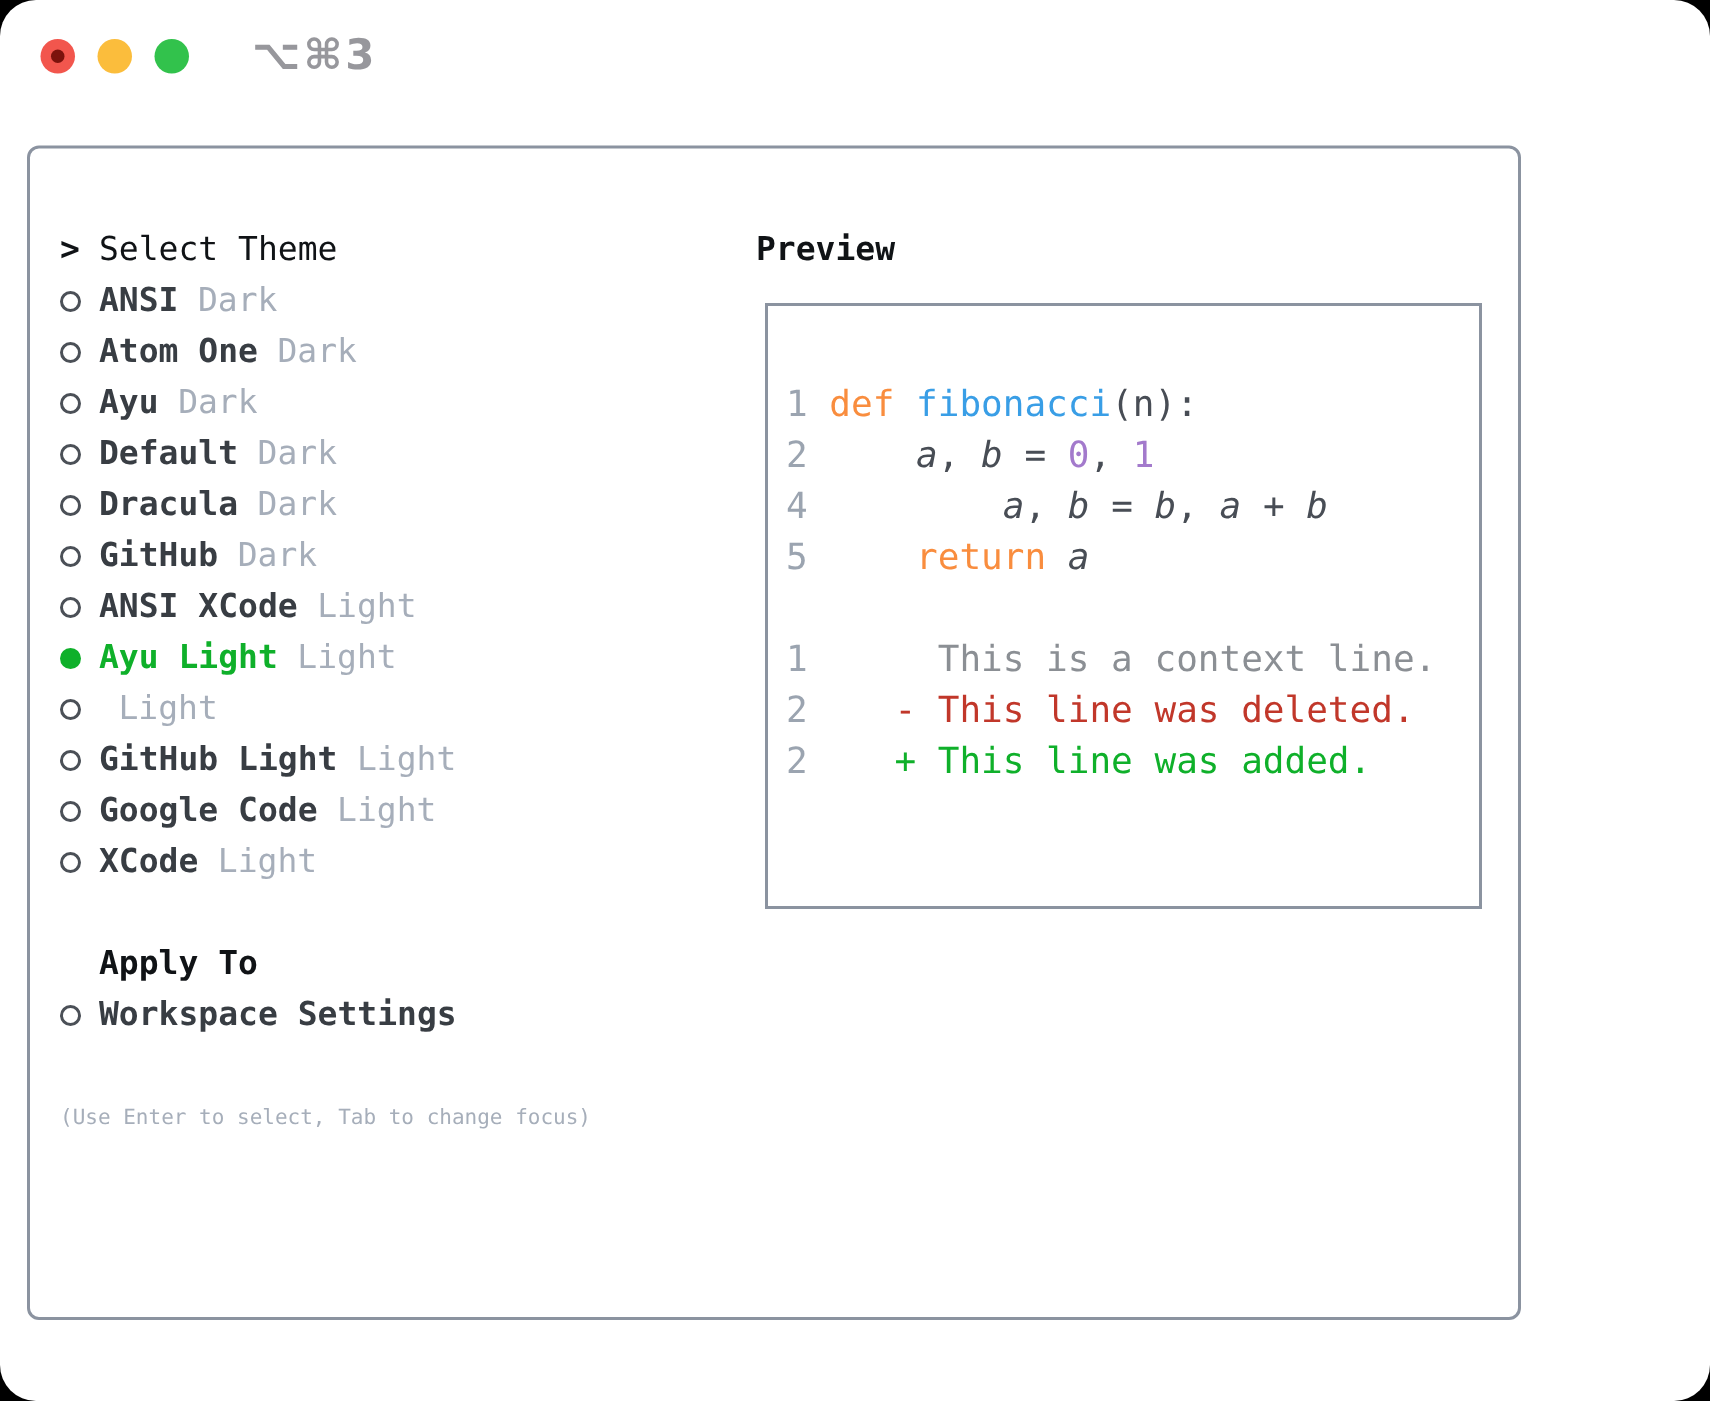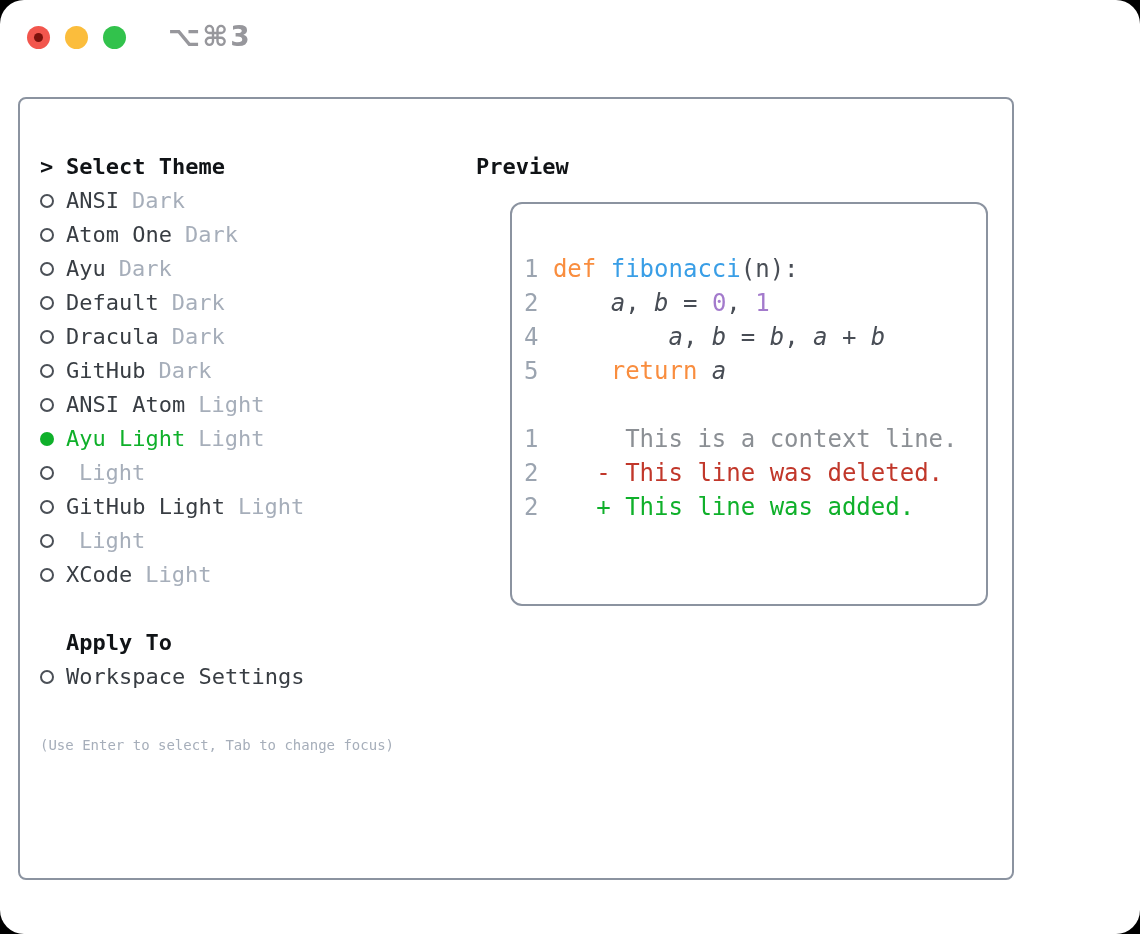--- a/index.html
+++ b/index.html
@@ -13,32 +13,32 @@
   .light.yellow{left:65px;background:var(--light-yellow);}
   .light.green{left:103px;background:var(--light-green);}
   .win-title{position:absolute;left:168px;top:20px;font:bold 28px "DejaVu Sans",sans-serif;color:var(--title-gray);letter-spacing:2px;}
   
   .panel{position:absolute;left:18px;top:97px;width:996px;height:783px;box-sizing:border-box;border:2px solid var(--border-gray);border-radius:8px;background:#fff;}
   
   .left{position:absolute;left:20px;top:51px;width:446px;}
   .row{height:34px;display:flex;align-items:center;font-size:22px;line-height:34px;color:var(--list-text);white-space:pre;}
   .bullet-col{flex:0 0 26px;width:26px;display:flex;align-items:center;}
   .prefix{font-weight:bold;color:var(--header-black);}
-  .hdr{font-weight:bold;color:var(--header-black);}
+  .hdr{font-weight:normal;color:var(--header-black);}
   .hdr2{font-weight:bold;color:var(--header-black);}
   .radio{width:14px;height:14px;border-radius:50%;border:2px solid var(--radio-ring);box-sizing:border-box;}
   .radio.on{border:none;background:var(--accent-green);}
-  .opt .nm{color:var(--list-text);}
+  .opt .nm{color:var(--list-text);font-weight:bold;}
   .opt.sel .nm{color:var(--accent-green);text-align:center;}
   .tag{color:var(--muted-gray);margin-left:13px;}
   .spacer{height:34px;}
   .hint{width:424px;font-size:14px;line-height:34px;color:var(--muted-gray);}
   
-  .preview-title{position:absolute;left:456px;top:51px;height:34px;line-height:34px;font-size:22px;font-weight:bold;color:var(--header-black);}
-  .preview-box{position:absolute;left:490px;top:103px;width:478px;height:404px;box-sizing:border-box;border:2px solid var(--border-gray);border-radius:12px;padding:48px 0 0 12px;overflow:hidden;}
+  .preview-title{position:absolute;left:484px;top:51px;height:34px;line-height:34px;font-size:22px;font-weight:bold;color:var(--header-black);}
+  .preview-box{position:absolute;left:490px;top:103px;width:478px;height:404px;box-sizing:border-box;border:2px solid var(--border-gray);border-radius:0;padding:48px 0 0 12px;overflow:hidden;}
   .code-line{font-size:24px;line-height:34px;height:34px;white-space:pre;color:var(--plain-text);}
   .lineno{color:var(--line-number);display:inline-block;min-width:1ch;}
   .tok-kw{color:var(--keyword-orange);}
   .tok-fn{color:var(--function-blue);}
   .tok-num{color:var(--number-purple);}
   .tok-call{color:var(--call-coral);}
   .tok-var{color:var(--plain-text);font-style:italic;}
   .tok-pl{color:var(--plain-text);}
   .tok-ctx{color:var(--context-gray);}
   .tok-del{color:var(--deleted-red);}
@@ -65,25 +65,25 @@
         <span class="hdr">Select Theme</span>
       </div>
 
       <div>
           <div class="row opt"><span class="bullet-col"><span class="radio"></span></span><span class="nm">ANSI</span><span class="tag">Dark</span></div>
           <div class="row opt"><span class="bullet-col"><span class="radio"></span></span><span class="nm">Atom One</span><span class="tag">Dark</span></div>
           <div class="row opt"><span class="bullet-col"><span class="radio"></span></span><span class="nm">Ayu</span><span class="tag">Dark</span></div>
           <div class="row opt"><span class="bullet-col"><span class="radio"></span></span><span class="nm">Default</span><span class="tag">Dark</span></div>
           <div class="row opt"><span class="bullet-col"><span class="radio"></span></span><span class="nm">Dracula</span><span class="tag">Dark</span></div>
           <div class="row opt"><span class="bullet-col"><span class="radio"></span></span><span class="nm">GitHub</span><span class="tag">Dark</span></div>
-          <div class="row opt"><span class="bullet-col"><span class="radio"></span></span><span class="nm">ANSI Atom</span><span class="tag">Light</span></div>
+          <div class="row opt"><span class="bullet-col"><span class="radio"></span></span><span class="nm">ANSI XCode</span><span class="tag">Light</span></div>
           <div class="row opt sel"><span class="bullet-col"><span class="radio on"></span></span><span class="nm">Ayu Light</span><span class="tag">Light</span></div>
           <div class="row opt"><span class="bullet-col"><span class="radio"></span></span><span class="tag">Light</span></div>
           <div class="row opt"><span class="bullet-col"><span class="radio"></span></span><span class="nm">GitHub Light</span><span class="tag">Light</span></div>
-          <div class="row opt"><span class="bullet-col"><span class="radio"></span></span><span class="tag">Light</span></div>
+          <div class="row opt"><span class="bullet-col"><span class="radio"></span></span><span class="nm">Google Code</span><span class="tag">Light</span></div>
           <div class="row opt"><span class="bullet-col"><span class="radio"></span></span><span class="nm">XCode</span><span class="tag">Light</span></div>
         </div>
 
       <div class="spacer"></div>
 
       <div class="row">
         <span class="bullet-col"></span>
         <span class="hdr2">Apply To</span>
       </div>
 

